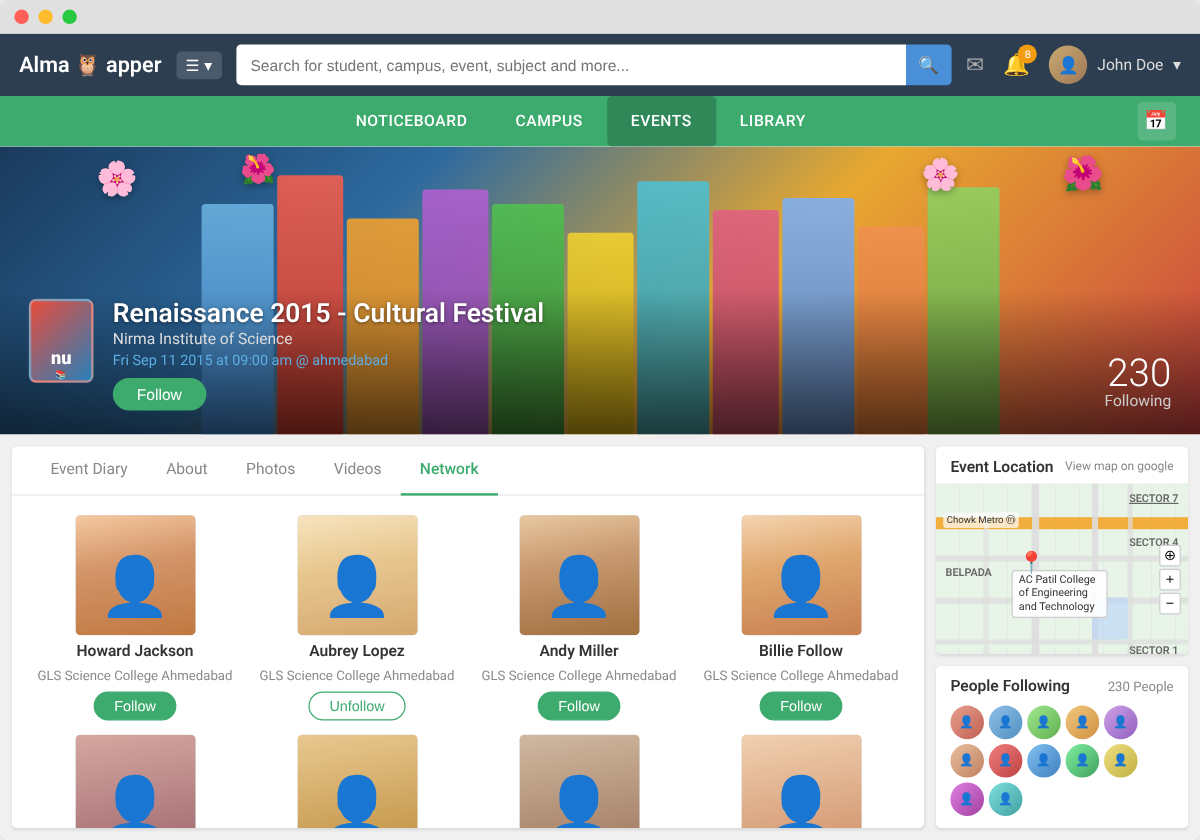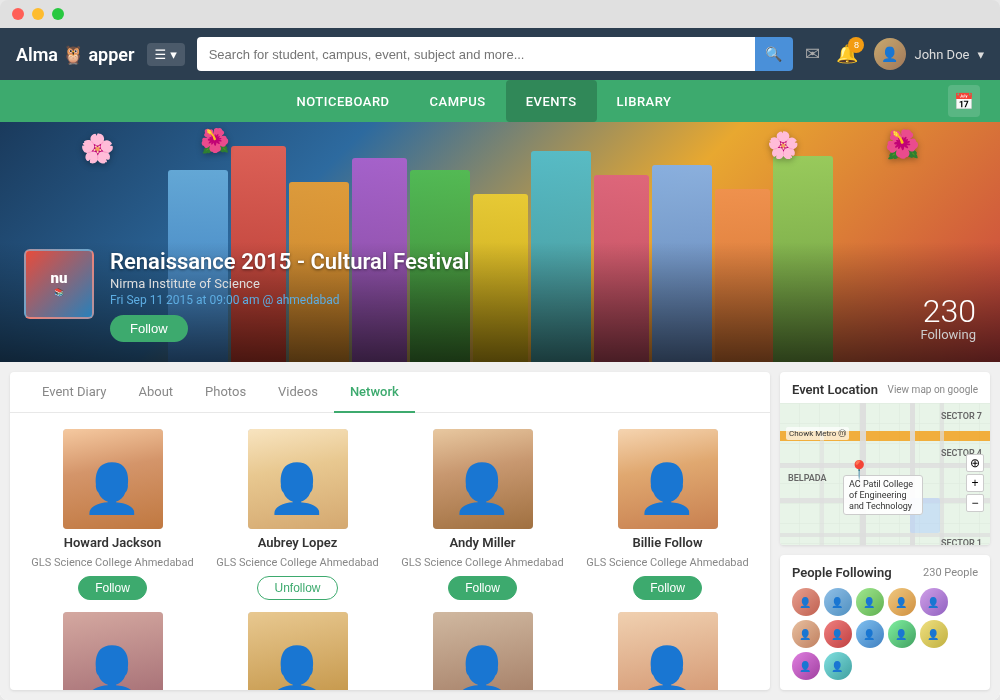--- a/index.html
+++ b/index.html
@@ -216,26 +216,26 @@
 
     .event-info {
       position: absolute;
       bottom: 20px;
       left: 24px;
       display: flex;
       align-items: flex-start;
       gap: 16px;
     }
     .event-logo {
-      width: 70px;
+      width: 54px;
       height: 70px;
       border-radius: 6px;
       background: linear-gradient(135deg, #e74c3c, #2980b9);
       display: flex;
-      align-items: center;
+      align-items: flex-end;
       justify-content: center;
       color: #fff;
       font-size: 22px;
       font-weight: bold;
       border: 2px solid rgba(255,255,255,0.3);
       position: relative;
       overflow: hidden;
     }
     .event-details h2 {
       color: #fff;
@@ -749,21 +749,21 @@
 
             <rect x="0" y="60" width="210" height="5" fill="#ddd" opacity="0.8"></rect>
             <rect x="0" y="95" width="210" height="5" fill="#ddd" opacity="0.8"></rect>
             <rect x="0" y="130" width="210" height="4" fill="#ddd" opacity="0.7"></rect>
 
             <rect x="40" y="28" width="4" height="132" fill="#ddd" opacity="0.6"></rect>
 
             <rect x="130" y="95" width="30" height="35" fill="#b8d4f8" opacity="0.6" rx="2"></rect>
           </svg>
 
-          <div class="map-sector" style="top:8px;right:8px;">SECTOR 7</div>
+          <div class="map-sector" style="top:8px;right:8px;text-decoration:underline;">SECTOR 7</div>
           <div class="map-sector" style="top:45px;right:8px;">SECTOR 4</div>
           <div class="map-sector" style="top:70px;left:8px;">BELPADA</div>
           <div class="map-sector" style="bottom:15px;right:8px;">SECTOR 1</div>
           <div style="position:absolute;top:24px;left:6px;font-size:8px;color:#333;background:rgba(255,255,255,0.7);padding:1px 3px;border-radius:2px;">Chowk Metro ⓜ</div>
 
           <div class="map-label">
             AC Patil College of Engineering and Technology
           </div>
 
           <div class="map-pin" style="left:38%;top:48%;">📍</div>

